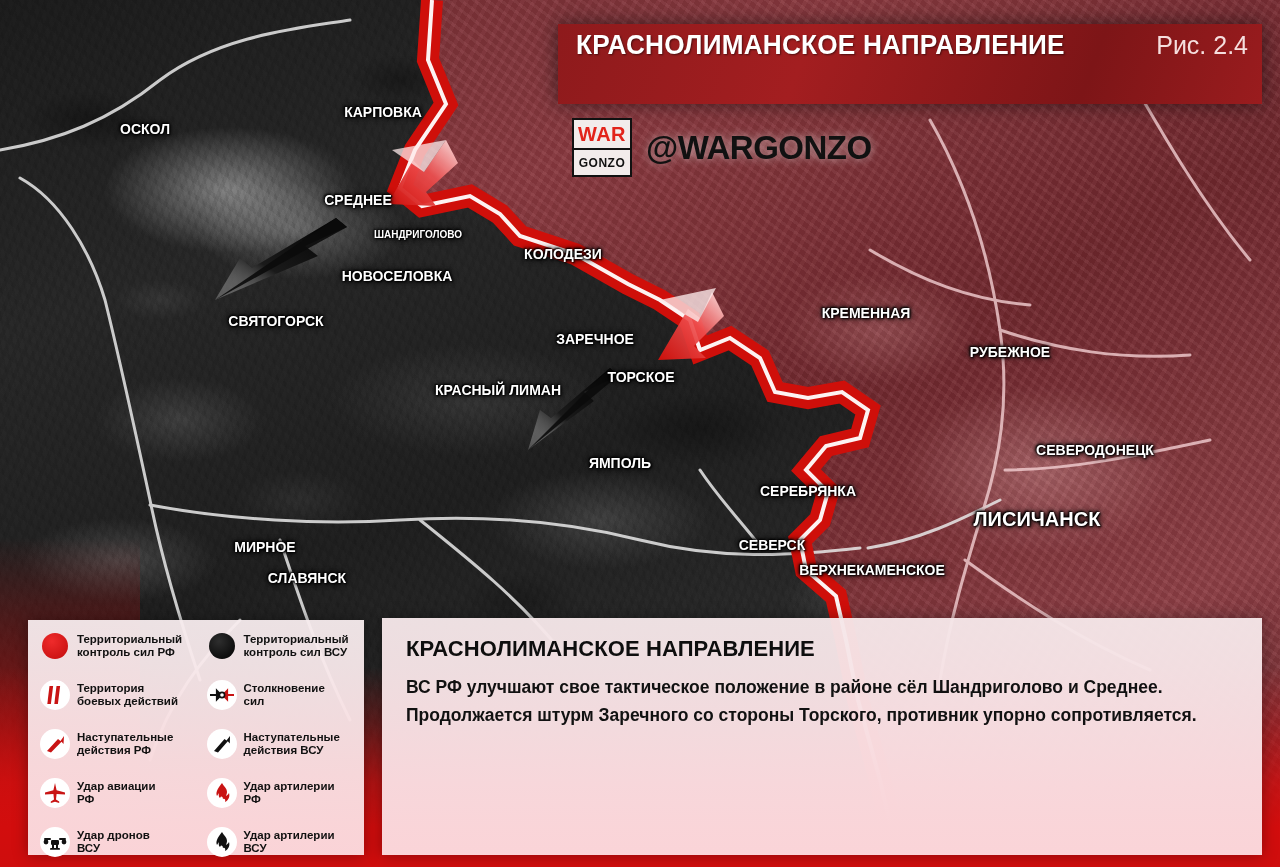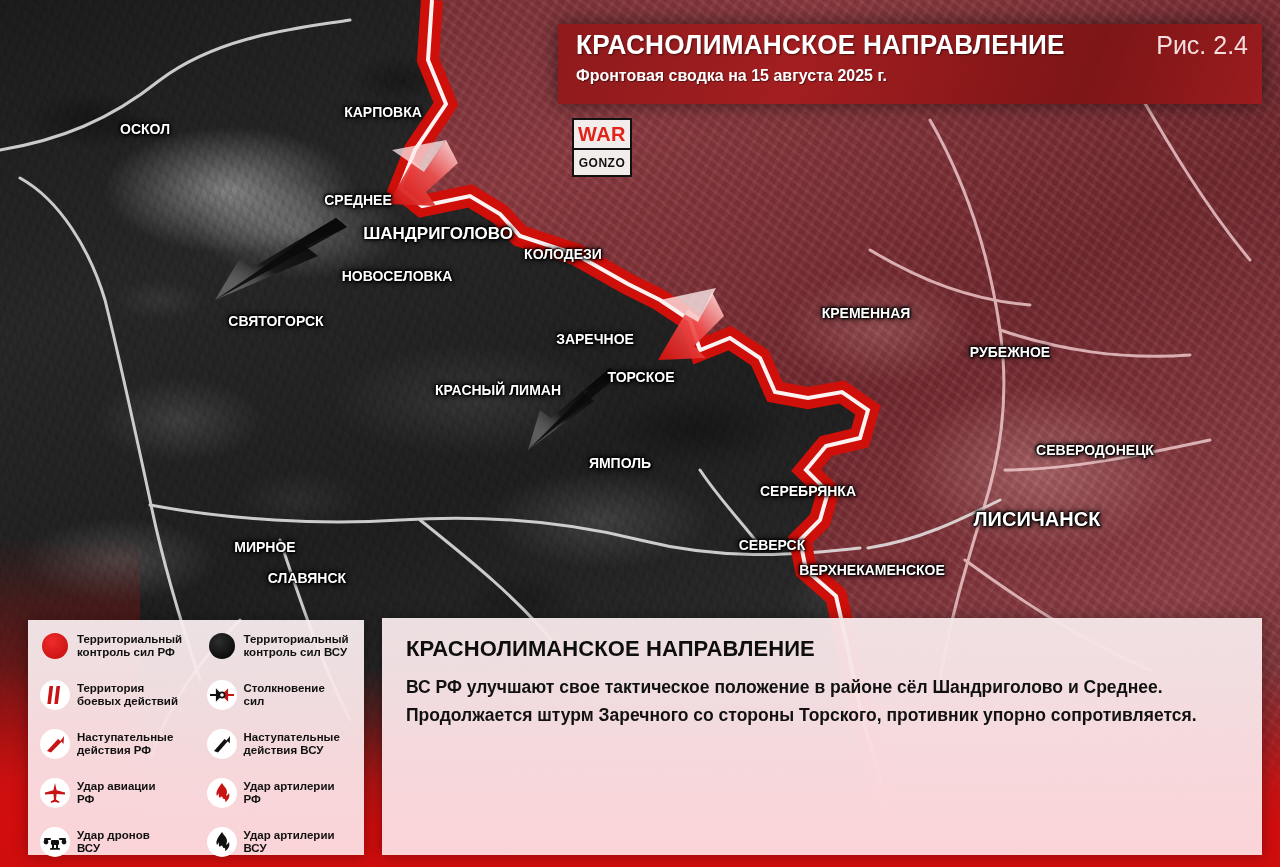--- a/index.html
+++ b/index.html
@@ -213,21 +213,21 @@
     <g>
       <path d="M618,376 L584,392 L594,401 L528,450 L540,410 L551,418 L610,368 Z" fill="url(#blkArrGrad)"></path>
       <path d="M528,450 L610,368 L618,376 Z" fill="#0b0b0b" opacity=".9"></path>
     </g>
   </svg>
 
   <div id="map-labels">
       <div class="mlabel" style="left: 145px; top: 129px; font-size: 14px;">ОСКОЛ</div>
       <div class="mlabel" style="left: 383px; top: 112px; font-size: 14px;">КАРПОВКА</div>
       <div class="mlabel" style="left: 358px; top: 200px; font-size: 14px;">СРЕДНЕЕ</div>
-      <div class="mlabel" style="left: 438px; top: 234px; font-size: 17px;">ШАНДРИГОЛОВО</div>
+      <div class="mlabel" style="left: 418px; top: 234px; font-size: 10px;">ШАНДРИГОЛОВО</div>
       <div class="mlabel" style="left: 397px; top: 276px; font-size: 14px;">НОВОСЕЛОВКА</div>
       <div class="mlabel" style="left: 276px; top: 321px; font-size: 14px;">СВЯТОГОРСК</div>
       <div class="mlabel" style="left: 563px; top: 254px; font-size: 14px;">КОЛОДЕЗИ</div>
       <div class="mlabel" style="left: 595px; top: 339px; font-size: 14px;">ЗАРЕЧНОЕ</div>
       <div class="mlabel" style="left: 641px; top: 377px; font-size: 14px;">ТОРСКОЕ</div>
       <div class="mlabel" style="left: 498px; top: 390px; font-size: 14px;">КРАСНЫЙ ЛИМАН</div>
       <div class="mlabel" style="left: 620px; top: 463px; font-size: 14px;">ЯМПОЛЬ</div>
       <div class="mlabel" style="left: 866px; top: 313px; font-size: 14px;">КРЕМЕННАЯ</div>
       <div class="mlabel" style="left: 1010px; top: 352px; font-size: 14px;">РУБЕЖНОЕ</div>
       <div class="mlabel" style="left: 1095px; top: 450px; font-size: 14px;">СЕВЕРОДОНЕЦК</div>
@@ -240,29 +240,29 @@
     </div>
 
   <div class="left-glow"></div>
   <div class="bottom-glow"></div>
 
   <div class="banner">
     <div class="banner-row">
       <div class="banner-title">КРАСНОЛИМАНСКОЕ НАПРАВЛЕНИЕ</div>
       <div class="banner-fig">Рис. 2.4</div>
     </div>
-    <div class="banner-sub">Фронтовая сводка на 15 августа 2025 г.</div>
   </div>
 
   <div class="wg-wrap">
     <div class="wg-logo">
       <div class="wg-war">WAR</div>
       <div class="wg-sep"></div>
       <div class="wg-gonzo">GONZO</div>
     </div>
+    <div class="wg-handle">@WARGONZO</div>
   </div>
 
   <div class="legend" id="legend">
       <div class="leg-item">
         <div class="leg-ico">
           <div class="ic-circle-red"></div>
         </div>
         <div class="leg-txt">Территориальный<br>контроль сил РФ</div>
       </div>
       <div class="leg-item">

